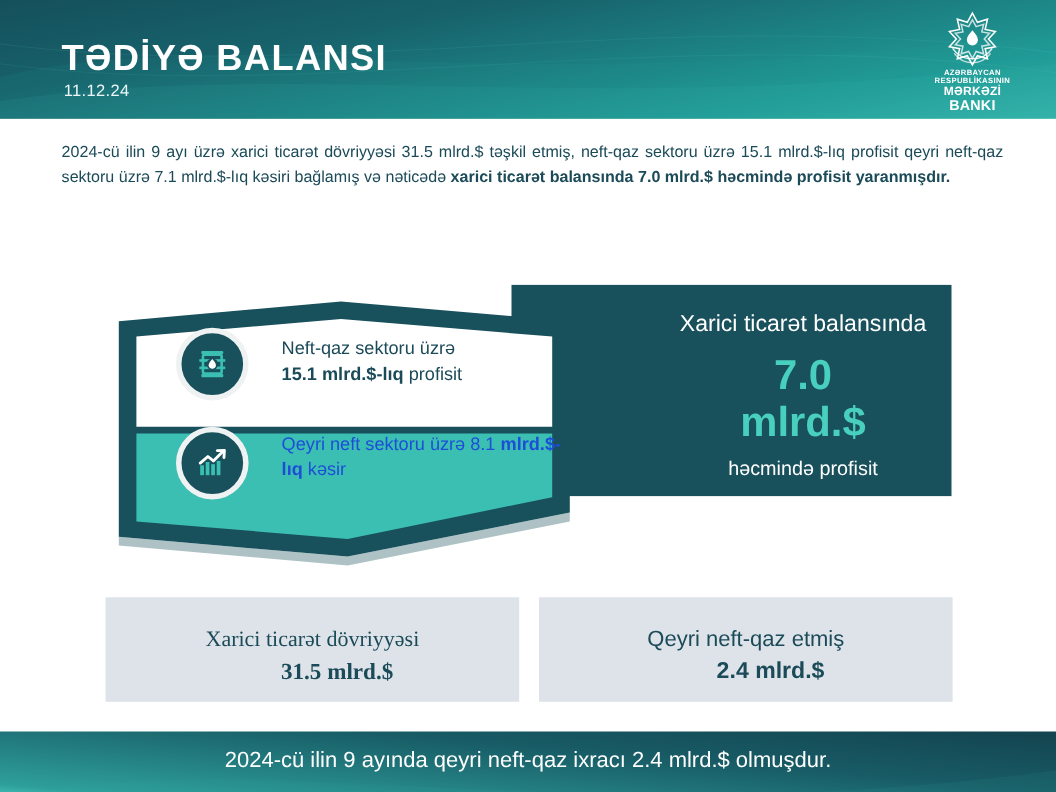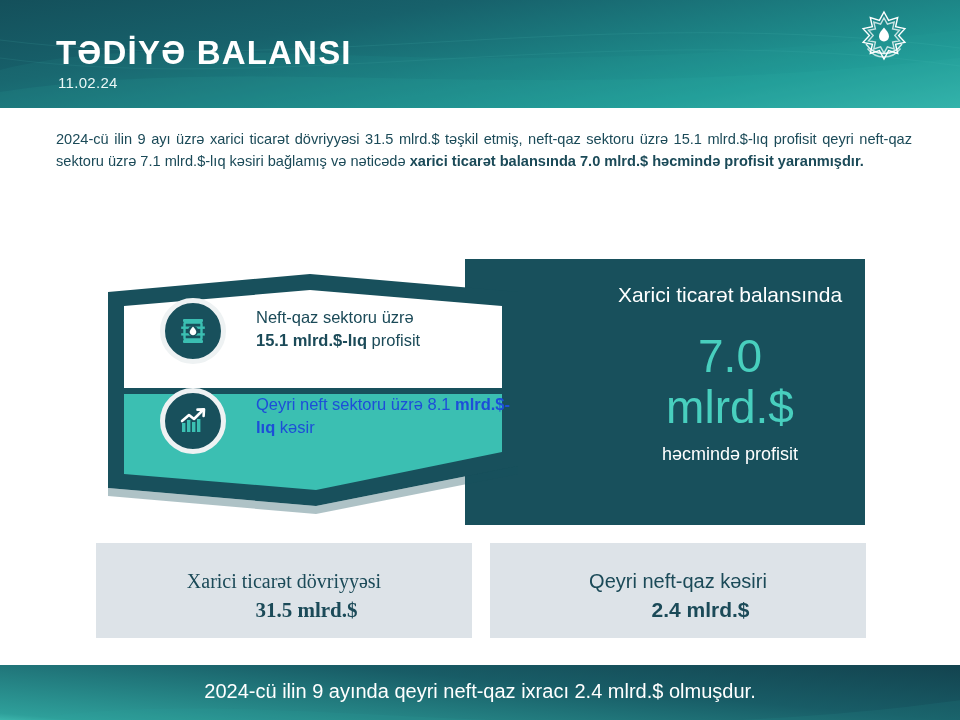--- a/index.html
+++ b/index.html
@@ -77,39 +77,39 @@
 
   
   .diagram {
     position: absolute;
     left: 0; top: 248px;
     width: 960px; height: 290px;
   }
   .dark-panel {
     position: absolute;
     left: 465px; top: 11px;
-    width: 400px; height: 266px;
+    width: 400px; height: 192px;
     background: #18505c;
   }
   .panel-inner {
     position: absolute;
     left: 140px; top: 22px;
     width: 250px;
     text-align: center;
     color: #ffffff;
   }
   .panel-head {
     font-size: 21px;
     line-height: 1.32;
     color: #ffffff;
   }
   .panel-big {
-    margin-top: 22px;
-    font-size: 46px;
-    font-weight: normal;
+    margin-top: 12px;
+    font-size: 38px;
+    font-weight: bold;
     line-height: 1.12;
     color: #48cfbe;
   }
   .panel-sub {
     margin-top: 10px;
     font-size: 18px;
     color: #ffffff;
   }
 
   
@@ -189,32 +189,38 @@
 <body>
 
 <div class="header">
   <svg class="header-swoosh" viewBox="0 0 960 108" preserveAspectRatio="none">
     <path d="M0,70 C200,20 430,95 960,30 L960,108 L0,108 Z" fill="#2aa49e" opacity=".30"></path>
     <path d="M0,92 C260,52 520,108 960,58 L960,108 L0,108 Z" fill="#35b6ad" opacity=".35"></path>
     <path d="M0,40 C300,78 600,2 960,48" stroke="#58c9c1" stroke-width="1" fill="none" opacity=".35"></path>
     <path d="M0,58 C280,96 620,18 960,66" stroke="#58c9c1" stroke-width="1" fill="none" opacity=".30"></path>
   </svg>
   <div class="header-title">TƏDİYƏ BALANSI</div>
-  <div class="header-date">11.02.24</div>
+  <div class="header-date">11.12.24</div>
 
   <div class="logo">
     <svg class="logo-mark" width="58" height="54" viewBox="0 0 58 54">
       <g fill="none" stroke="#ffffff" stroke-width="1.4">
         <path d="M29 4 L33.6 12.3 L42.7 9.5 L40.6 18.8 L49.9 20.6 L43.6 27.5 L49.9 34.4 L40.6 36.2 L42.7 45.5 L33.6 42.7 L29 51 L24.4 42.7 L15.3 45.5 L17.4 36.2 L8.1 34.4 L14.4 27.5 L8.1 20.6 L17.4 18.8 L15.3 9.5 L24.4 12.3 Z"></path>
         <path d="M29 10 L32.4 16.2 L39.2 14.1 L37.6 21 L44.5 22.3 L39.8 27.5 L44.5 32.7 L37.6 34 L39.2 40.9 L32.4 38.8 L29 45 L25.6 38.8 L18.8 40.9 L20.4 34 L13.5 32.7 L18.2 27.5 L13.5 22.3 L20.4 21 L18.8 14.1 L25.6 16.2 Z" opacity=".75"></path>
         <path d="M11 36 C15 42, 21 45.5, 29 45.5 C37 45.5, 43 42, 47 36" opacity=".85"></path>
         <path d="M12.5 40.5 C16.5 46, 22 49, 29 49 C36 49, 41.5 46, 45.5 40.5" opacity=".7"></path>
       </g>
       <path d="M29 19.5 C31.5 22.5, 34 25, 34 28.2 C34 31.2, 31.8 33.4, 29 33.4 C26.2 33.4, 24 31.2, 24 28.2 C24 25, 26.5 22.5, 29 19.5 Z" fill="#ffffff"></path>
     </svg>
+    <div class="logo-text">
+      <div class="logo-line-1">AZƏRBAYCAN</div>
+      <div class="logo-line-2">RESPUBLİKASININ</div>
+      <div class="logo-line-3">MƏRKƏZİ</div>
+      <div class="logo-line-4">BANKI</div>
+    </div>
   </div>
 </div>
 
 <div class="intro"><span>2024-cü ilin 9 ayı üzrə xarici ticarət dövriyyəsi 31.5 mlrd.$ təşkil etmiş, neft-qaz sektoru üzrə 15.1 mlrd.$-lıq profisit qeyri neft-qaz sektoru üzrə 7.1 mlrd.$-lıq kəsiri bağlamış və nəticədə </span><b>xarici ticarət balansında 7.0 mlrd.$ həcmində profisit yaranmışdır.</b></div>
 
 <div class="diagram">
 
   <div class="dark-panel">
     <div class="panel-inner">
       <div class="panel-head">Xarici ticarət balansında</div>
@@ -274,21 +280,21 @@
     </div>
   </div>
 </div>
 
 <div class="stat-box stat-1">
   <div class="stat-label">Xarici ticarət dövriyyəsi</div>
   <div class="stat-value">31.5 mlrd.$</div>
 </div>
 
 <div class="stat-box stat-2">
-  <div class="stat-label">Qeyri neft-qaz kəsiri</div>
+  <div class="stat-label">Qeyri neft-qaz etmiş</div>
   <div class="stat-value">2.4 mlrd.$</div>
 </div>
 
 <div class="footer">
   <svg class="header-swoosh" viewBox="0 0 960 55" preserveAspectRatio="none">
     <path d="M0,30 C260,6 520,48 960,18 L960,55 L0,55 Z" fill="#2fa8a1" opacity=".30"></path>
     <path d="M0,44 C300,22 620,56 960,34 L960,55 L0,55 Z" fill="#3cb5ac" opacity=".35"></path>
   </svg>
   <div class="footer-text">2024-cü ilin 9 ayında qeyri neft-qaz ixracı 2.4 mlrd.$ olmuşdur.</div>
 </div>

